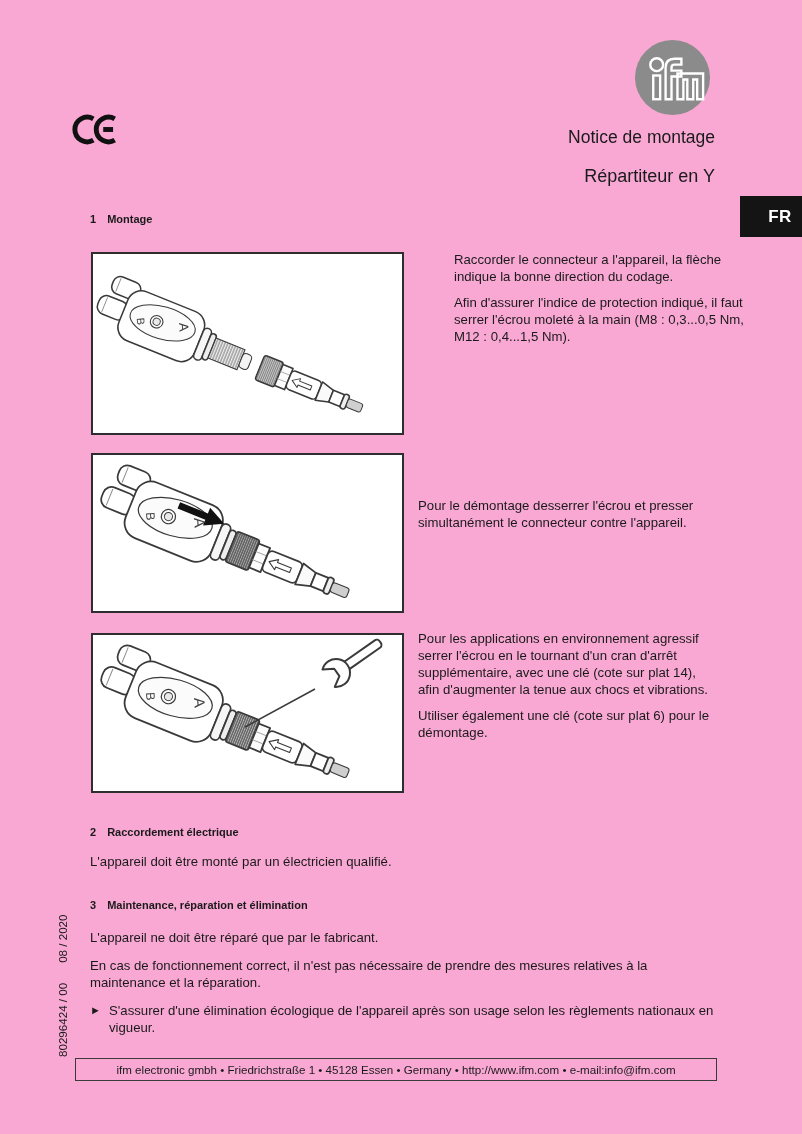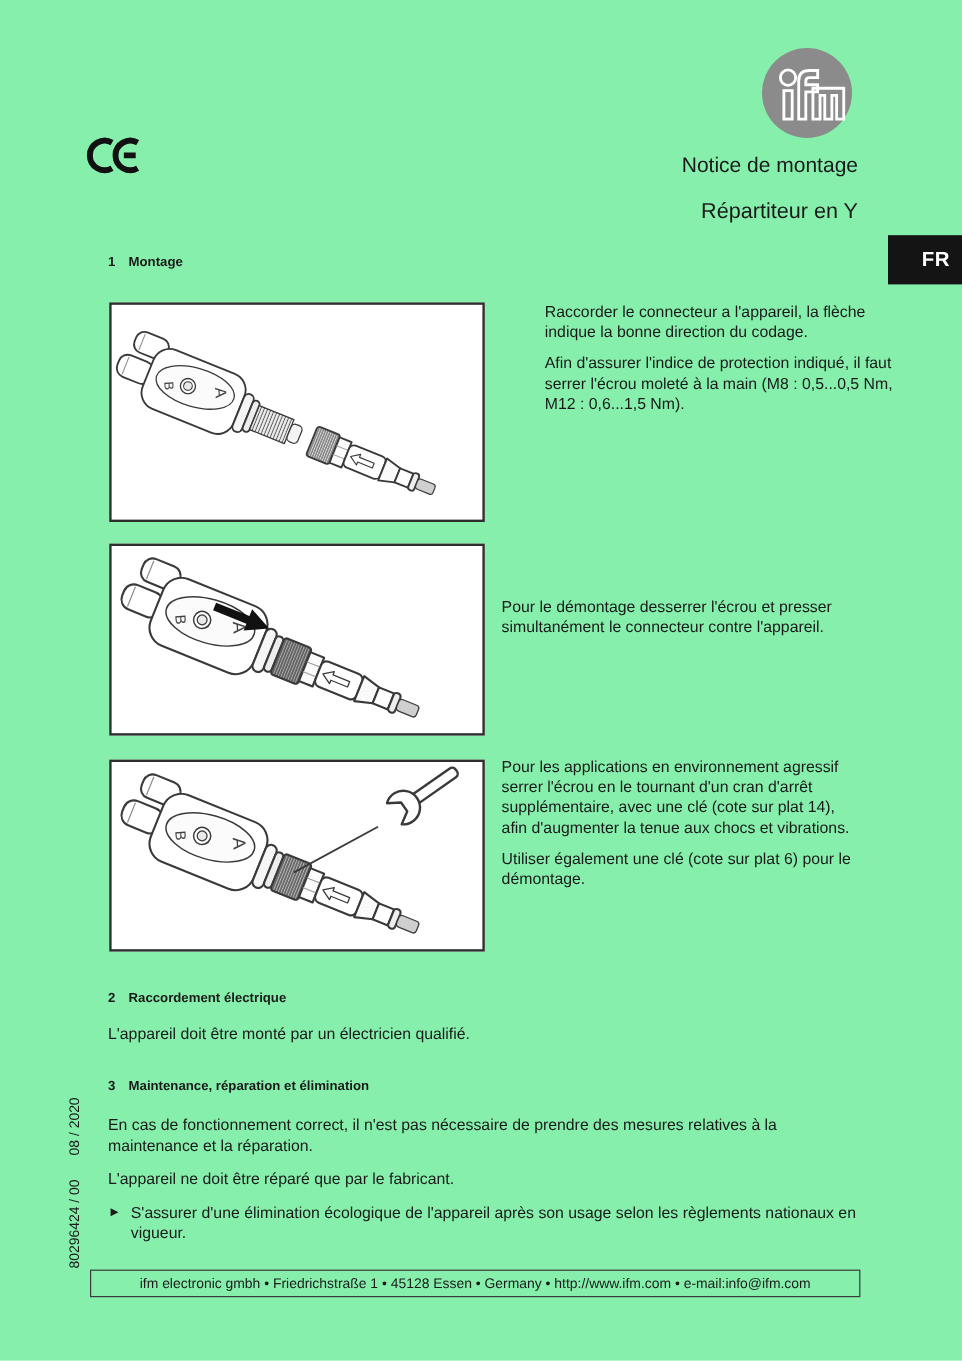--- a/index.html
+++ b/index.html
@@ -1,17 +1,17 @@
 <!DOCTYPE html>
 <html><head>
 <meta charset="utf-8">
 <style>
   html,body{margin:0;padding:0;background:#ffffff;}
   #page{
-    position:relative;width:802px;height:1134px;background:#86efac;
+    position:relative;width:802px;height:1134px;background:#f9a8d4;
     font-family:"Liberation Sans",sans-serif;color:#1a1a1a;overflow:hidden;
   }
   .abs{position:absolute;}
 
   
   .doc-type{top:127px;right:87px;font-size:17.5px;text-align:right;}
   .product-title{top:166px;right:87px;font-size:18px;text-align:right;}
   .lang-badge{
     top:196px;left:740px;width:80px;height:41px;background:#141414;color:#fff;
     font-size:17px;font-weight:bold;display:flex;align-items:center;justify-content:center;
@@ -132,21 +132,21 @@
           <path d="M370,-16.5 L392,-10.5 L392,10.5 L370,16.5 Z" fill="#fafafa"></path>
           <rect x="392" y="-10.5" width="20" height="21"></rect>
           <rect x="412" y="-12.5" width="9" height="25" rx="4" fill="#eeeeee"></rect>
           <rect x="421" y="-7.5" width="26" height="15" rx="4" fill="#cfcfcf" stroke-width="1.6"></rect>
         </g>
       </g>
     </svg>
   </div>
   <div class="abs body-text step-text step1">
     <p>Raccorder le connecteur a l'appareil, la flèche indique la bonne direction du codage.</p>
-    <p>Afin d'assurer l'indice de protection indiqué, il faut serrer l'écrou moleté à la main (M8 : 0,5...0,5 Nm, M12 : 0,6...1,5 Nm).</p>
+    <p>Afin d'assurer l'indice de protection indiqué, il faut serrer l'écrou moleté à la main (M8 : 0,3...0,5 Nm, M12 : 0,4...1,5 Nm).</p>
   </div>
 
   <div class="abs figure-box fig2">
     <svg width="309" height="156" viewBox="0 0 309 156">
       <defs>
         <pattern id="thread2" width="4.5" height="8" patternUnits="userSpaceOnUse">
           <rect width="4.5" height="8" fill="#f1f1f1"></rect>
             <line x1="1.6" y1="0" x2="1.6" y2="8" stroke="#5a5a5a" stroke-width="1.4"></line>
         </pattern>
         <pattern id="knurl2" width="3.2" height="8" patternUnits="userSpaceOnUse">
@@ -237,22 +237,22 @@
 
   <div class="abs h1 heading-raccordement">
     <span class="num">2</span><span>Raccordement électrique</span>
   </div>
   <div class="abs body-text para-raccordement">L'appareil doit être monté par un électricien qualifié.</div>
 
   <div class="abs h1 heading-maintenance">
     <span class="num">3</span><span>Maintenance, réparation et élimination</span>
   </div>
   <div class="abs body-text para-maintenance">
+    <p>L'appareil ne doit être réparé que par le fabricant.</p>
     <p>En cas de fonctionnement correct, il n'est pas nécessaire de prendre des mesures relatives à la maintenance et la réparation.</p>
-    <p>L'appareil ne doit être réparé que par le fabricant.</p>
     <div class="bullet-item">
       <span class="marker">►</span>
       <span>S'assurer d'une élimination écologique de l'appareil après son usage selon les règlements nationaux en vigueur.</span>
     </div>
   </div>
 
   <div class="abs footer-box">ifm electronic gmbh • Friedrichstraße 1 • 45128 Essen • Germany • http://www.ifm.com • e-mail:info@ifm.com</div>
 
   <div class="abs side-label">
     <span>80296424 / 00</span><span class="gap"></span><span>08 / 2020</span>

